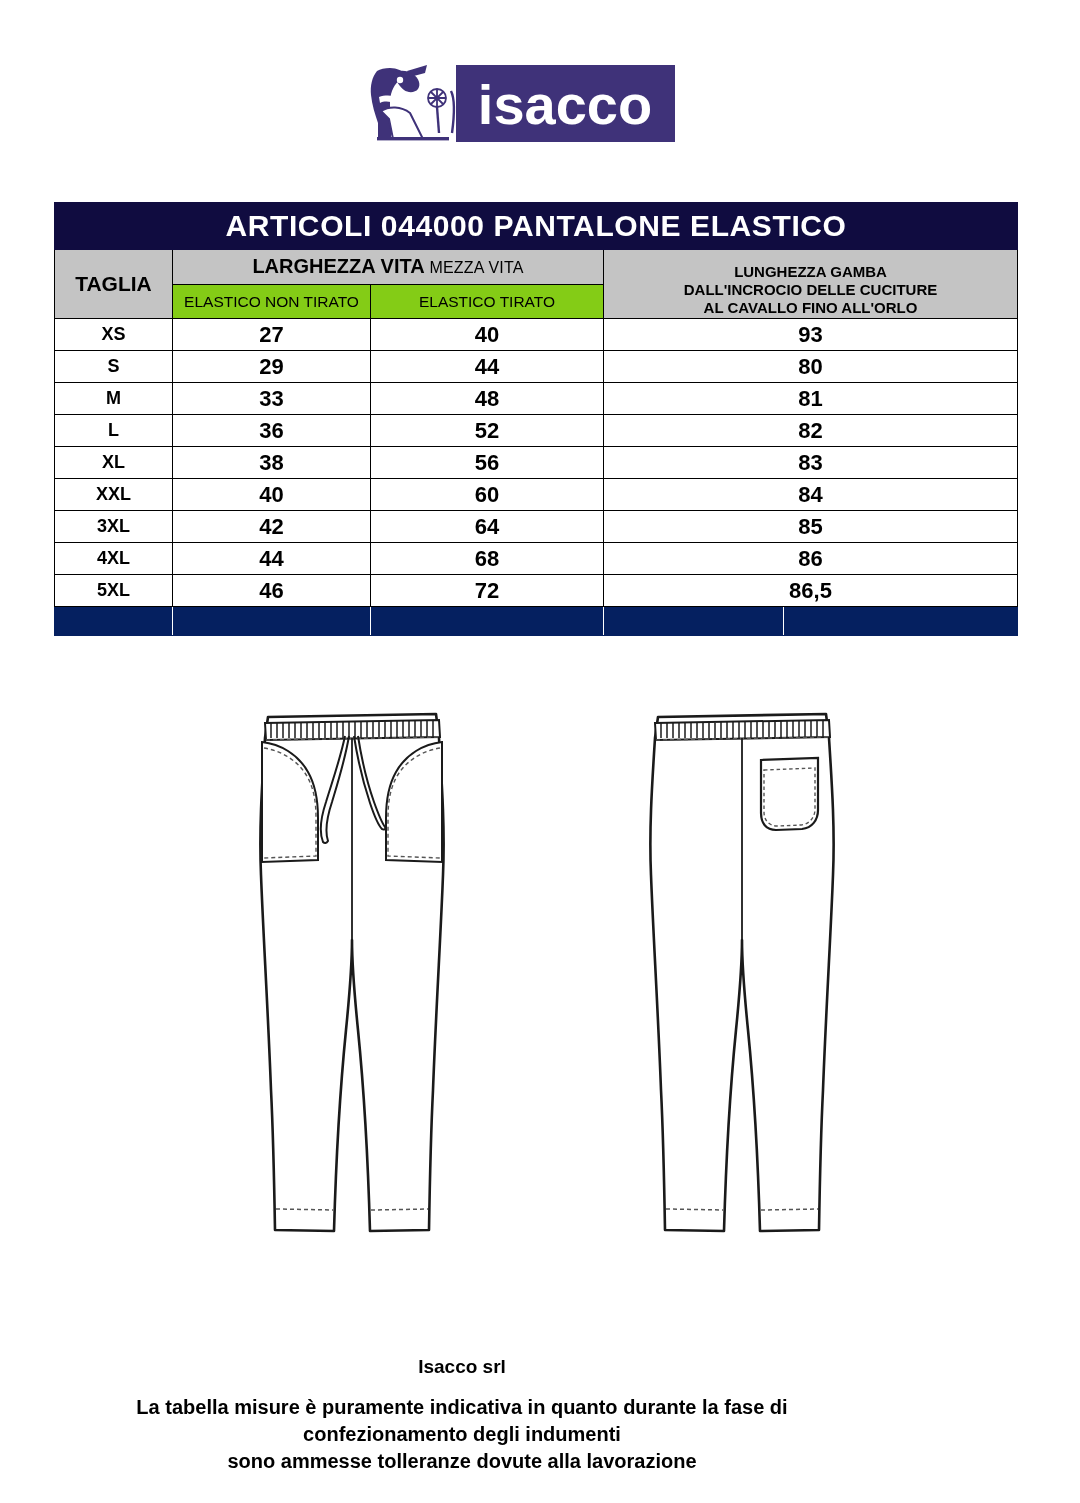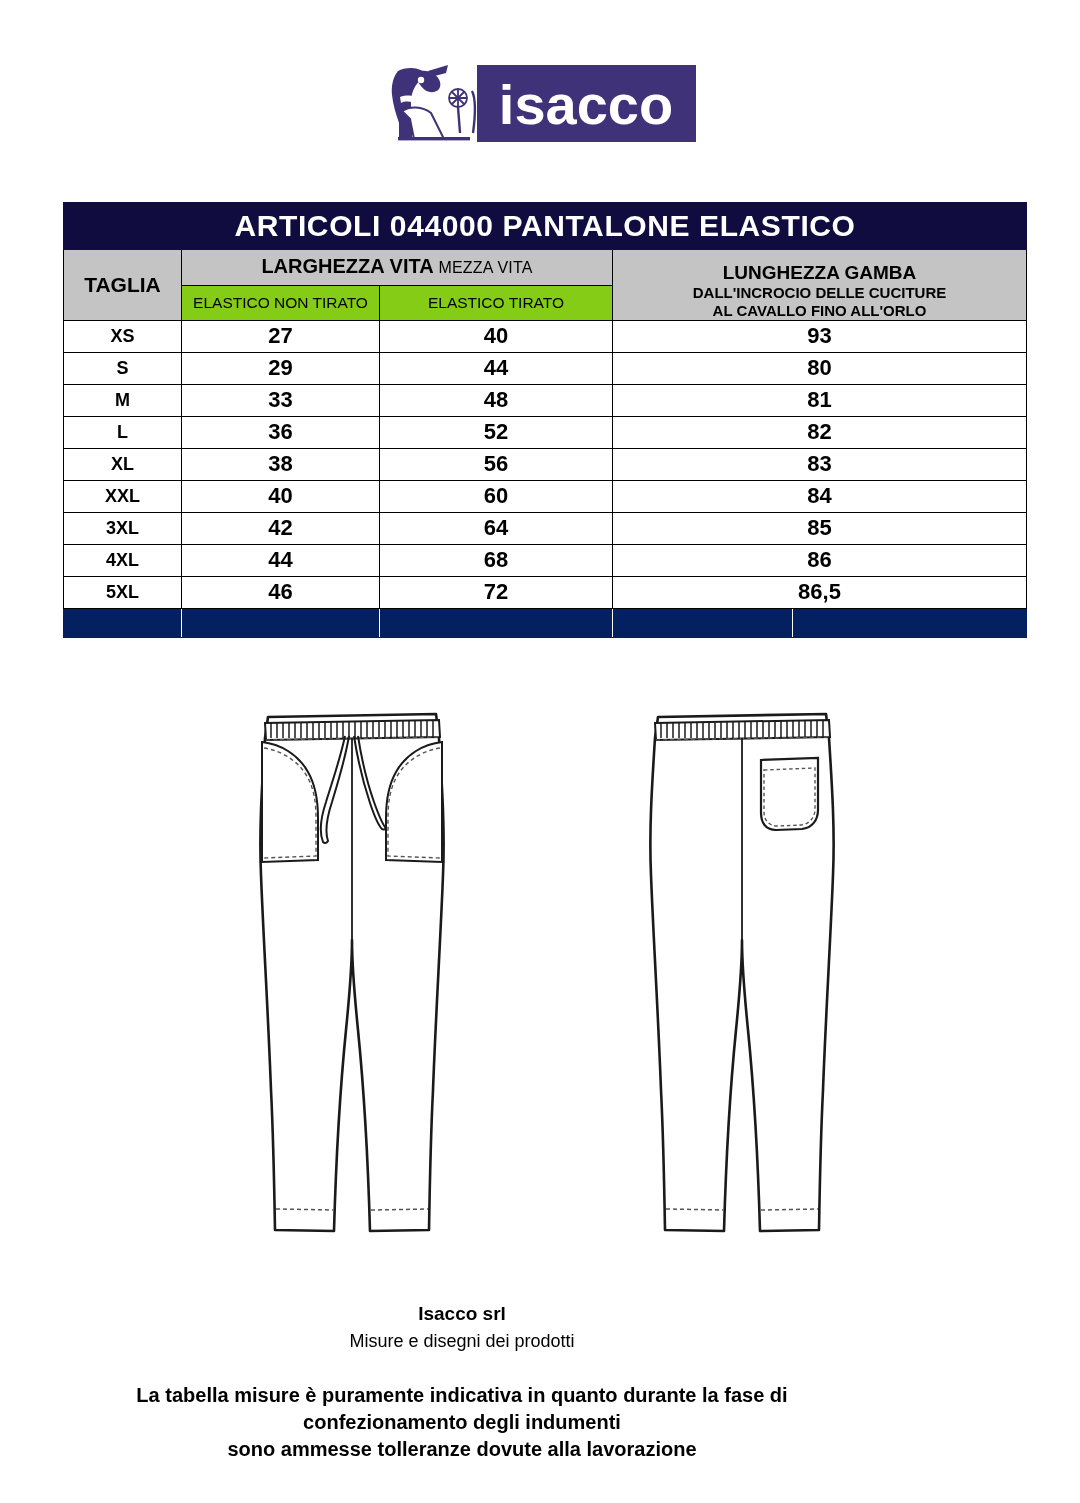--- a/index.html
+++ b/index.html
@@ -12,31 +12,31 @@
     height: 1503px;
     position: relative;
     font-family: "Liberation Sans", sans-serif;
     color: #000000;
     overflow: hidden;
   }
 
   
   .logo-wrap {
     position: absolute;
-    left: 384px;
+    left: 363px;
     top: 61px;
     width: 314px;
     height: 85px;
   }
   .logo-svg { display: block; }
 
   
   .size-table {
     position: absolute;
-    left: 63px;
+    left: 54px;
     top: 202px;
     width: 963px;
     border-collapse: collapse;
     table-layout: fixed;
   }
   .size-table td, .size-table th {
     border: 1.6px solid #000000;
     padding: 0;
     text-align: center;
     vertical-align: middle;
@@ -76,21 +76,21 @@
     height: 33px;
     line-height: 33px;
   }
   .hdr-gamba {
     background: #c4c4c4;
     padding: 3px 2px 4px 2px;
     line-height: 1.18;
   }
   .hdr-gamba .g-main {
     display: block;
-    font-size: 19px;
+    font-size: 15px;
     font-weight: bold;
     margin-top: 12px;
   }
   .hdr-gamba .g-line {
     display: block;
     font-size: 15px;
     font-weight: bold;
   }
   .data-row td {
     height: 31px;
@@ -114,21 +114,21 @@
     left: 240px;
     top: 690px;
     width: 620px;
     height: 570px;
   }
 
   
   .footer-text {
     position: absolute;
     left: 0;
-    top: 1303px;
+    top: 1356px;
     width: 924px;
     text-align: center;
   }
   .f-company {
     font-size: 19px;
     font-weight: bold;
     margin: 0 0 6px 0;
   }
   .f-sub {
     font-size: 18px;
@@ -418,19 +418,18 @@
 
     <g stroke="#555555" stroke-width="1.5" stroke-dasharray="4 3" fill="none">
       <line x1="426" y1="519" x2="483" y2="520"></line>
       <line x1="521" y1="520" x2="578" y2="519"></line>
     </g>
   </svg>
 </div>
 
 <div class="footer-text">
   <p class="f-company">Isacco srl</p>
-  <p class="f-sub">Misure e disegni dei prodotti</p>
   <p class="f-note">
     <span>La tabella misure è puramente indicativa in quanto durante la fase di confezionamento degli indumenti</span>
     <br>
     <span>sono ammesse tolleranze dovute alla lavorazione</span>
   </p>
 </div>
 
 </body></html>

